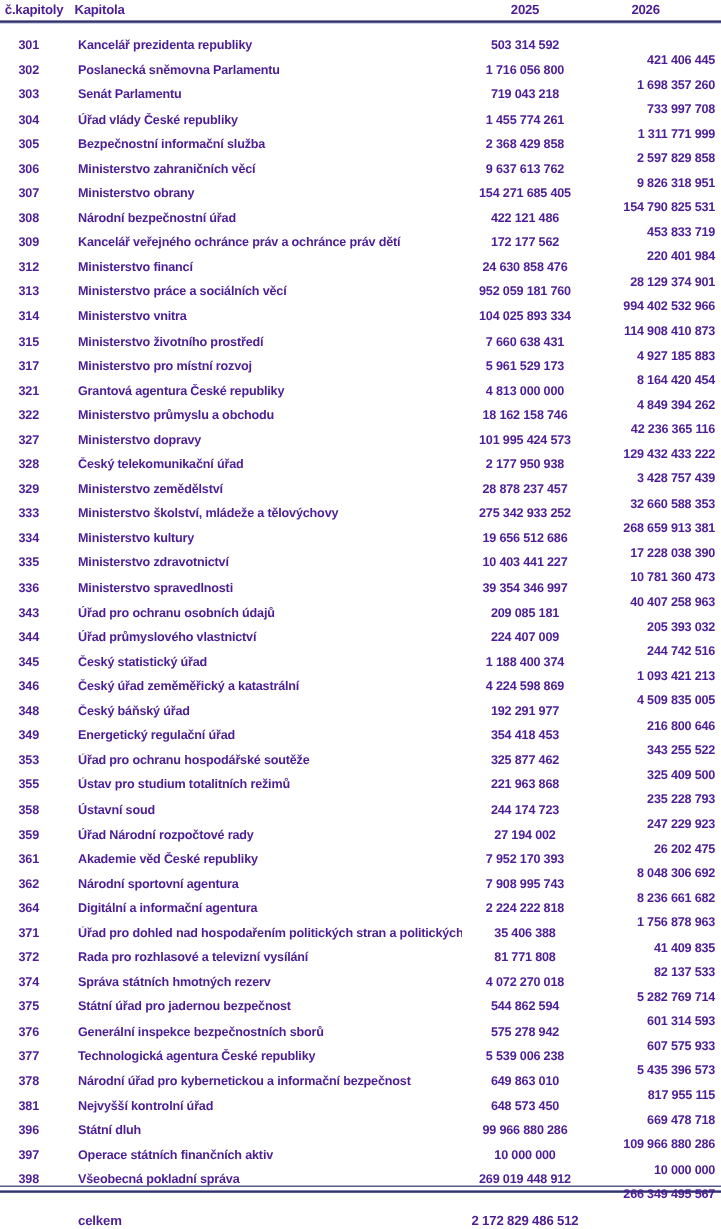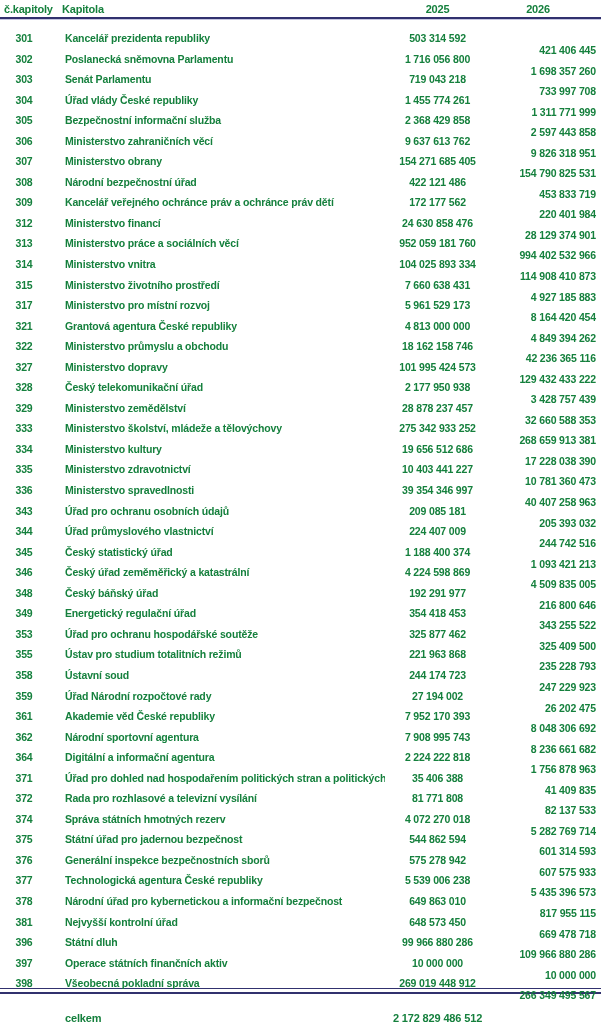--- a/index.html
+++ b/index.html
@@ -4,21 +4,21 @@
 <style>
   * { margin: 0; padding: 0; box-sizing: border-box; }
   html, body {
     width: 601px; height: 1024px;
     background: #ffffff;
     font-family: "Liberation Sans", sans-serif;
     overflow: hidden;
   }
   .page {
     width: 601px; height: 1015px;
-    color: #15803d;
+    color: #4c1d95;
   }
   .grid-row {
     display: grid;
     grid-template-columns: 62px 1fr 105px 111px;
     align-items: center;
   }
   
   .thead {
     height: 17px;
     font-size: 11px;
@@ -98,21 +98,21 @@
       <div class="cell-no">304</div>
       <div class="cell-name">Úřad vlády České republiky</div>
       <div class="cell-v1">1 455 774 261</div>
       <div class="cell-v2">1 311 771 999</div>
     </div>
 
     <div class="grid-row row">
       <div class="cell-no">305</div>
       <div class="cell-name">Bezpečnostní informační služba</div>
       <div class="cell-v1">2 368 429 858</div>
-      <div class="cell-v2">2 597 443 858</div>
+      <div class="cell-v2">2 597 829 858</div>
     </div>
 
     <div class="grid-row row">
       <div class="cell-no">306</div>
       <div class="cell-name">Ministerstvo zahraničních věcí</div>
       <div class="cell-v1">9 637 613 762</div>
       <div class="cell-v2">9 826 318 951</div>
     </div>
 
     <div class="grid-row row">

